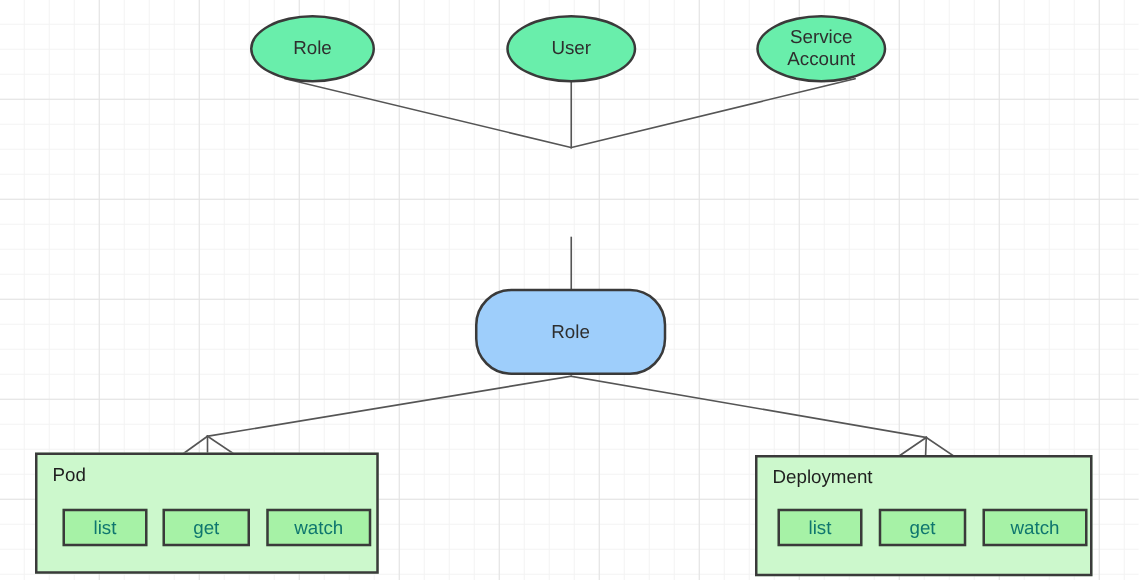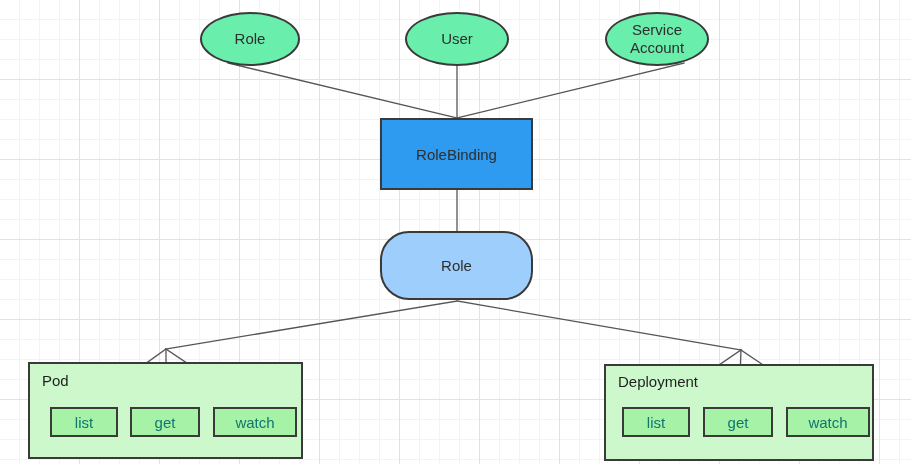--- a/index.html
+++ b/index.html
@@ -112,23 +112,20 @@
   </div>
 
   <div class="node ellipse" style="left:405px; top:12px; width:104px; height:54px;">
     <span>User</span>
   </div>
 
   <div class="node ellipse" style="left:605px; top:12px; width:104px; height:54px;">
     <span>Service Account</span>
   </div>
 
-  <div class="node rect-box rolebinding" style="left:380px; top:118px; width:153px; height:72px;">
-    <span>RoleBinding</span>
-  </div>
 
   <div class="node rect-box role" style="left:380px; top:231px; width:153px; height:69px;">
     <span>Role</span>
   </div>
 
   <div class="group-container" style="left:28px; top:362px; width:275px; height:97px;">
     <div class="group-title" style="left:12px; top:8px;">Pod</div>
   </div>
   <div class="verb-box" style="left:50px; top:407px; width:68px; height:30px;">
     <span>list</span>

